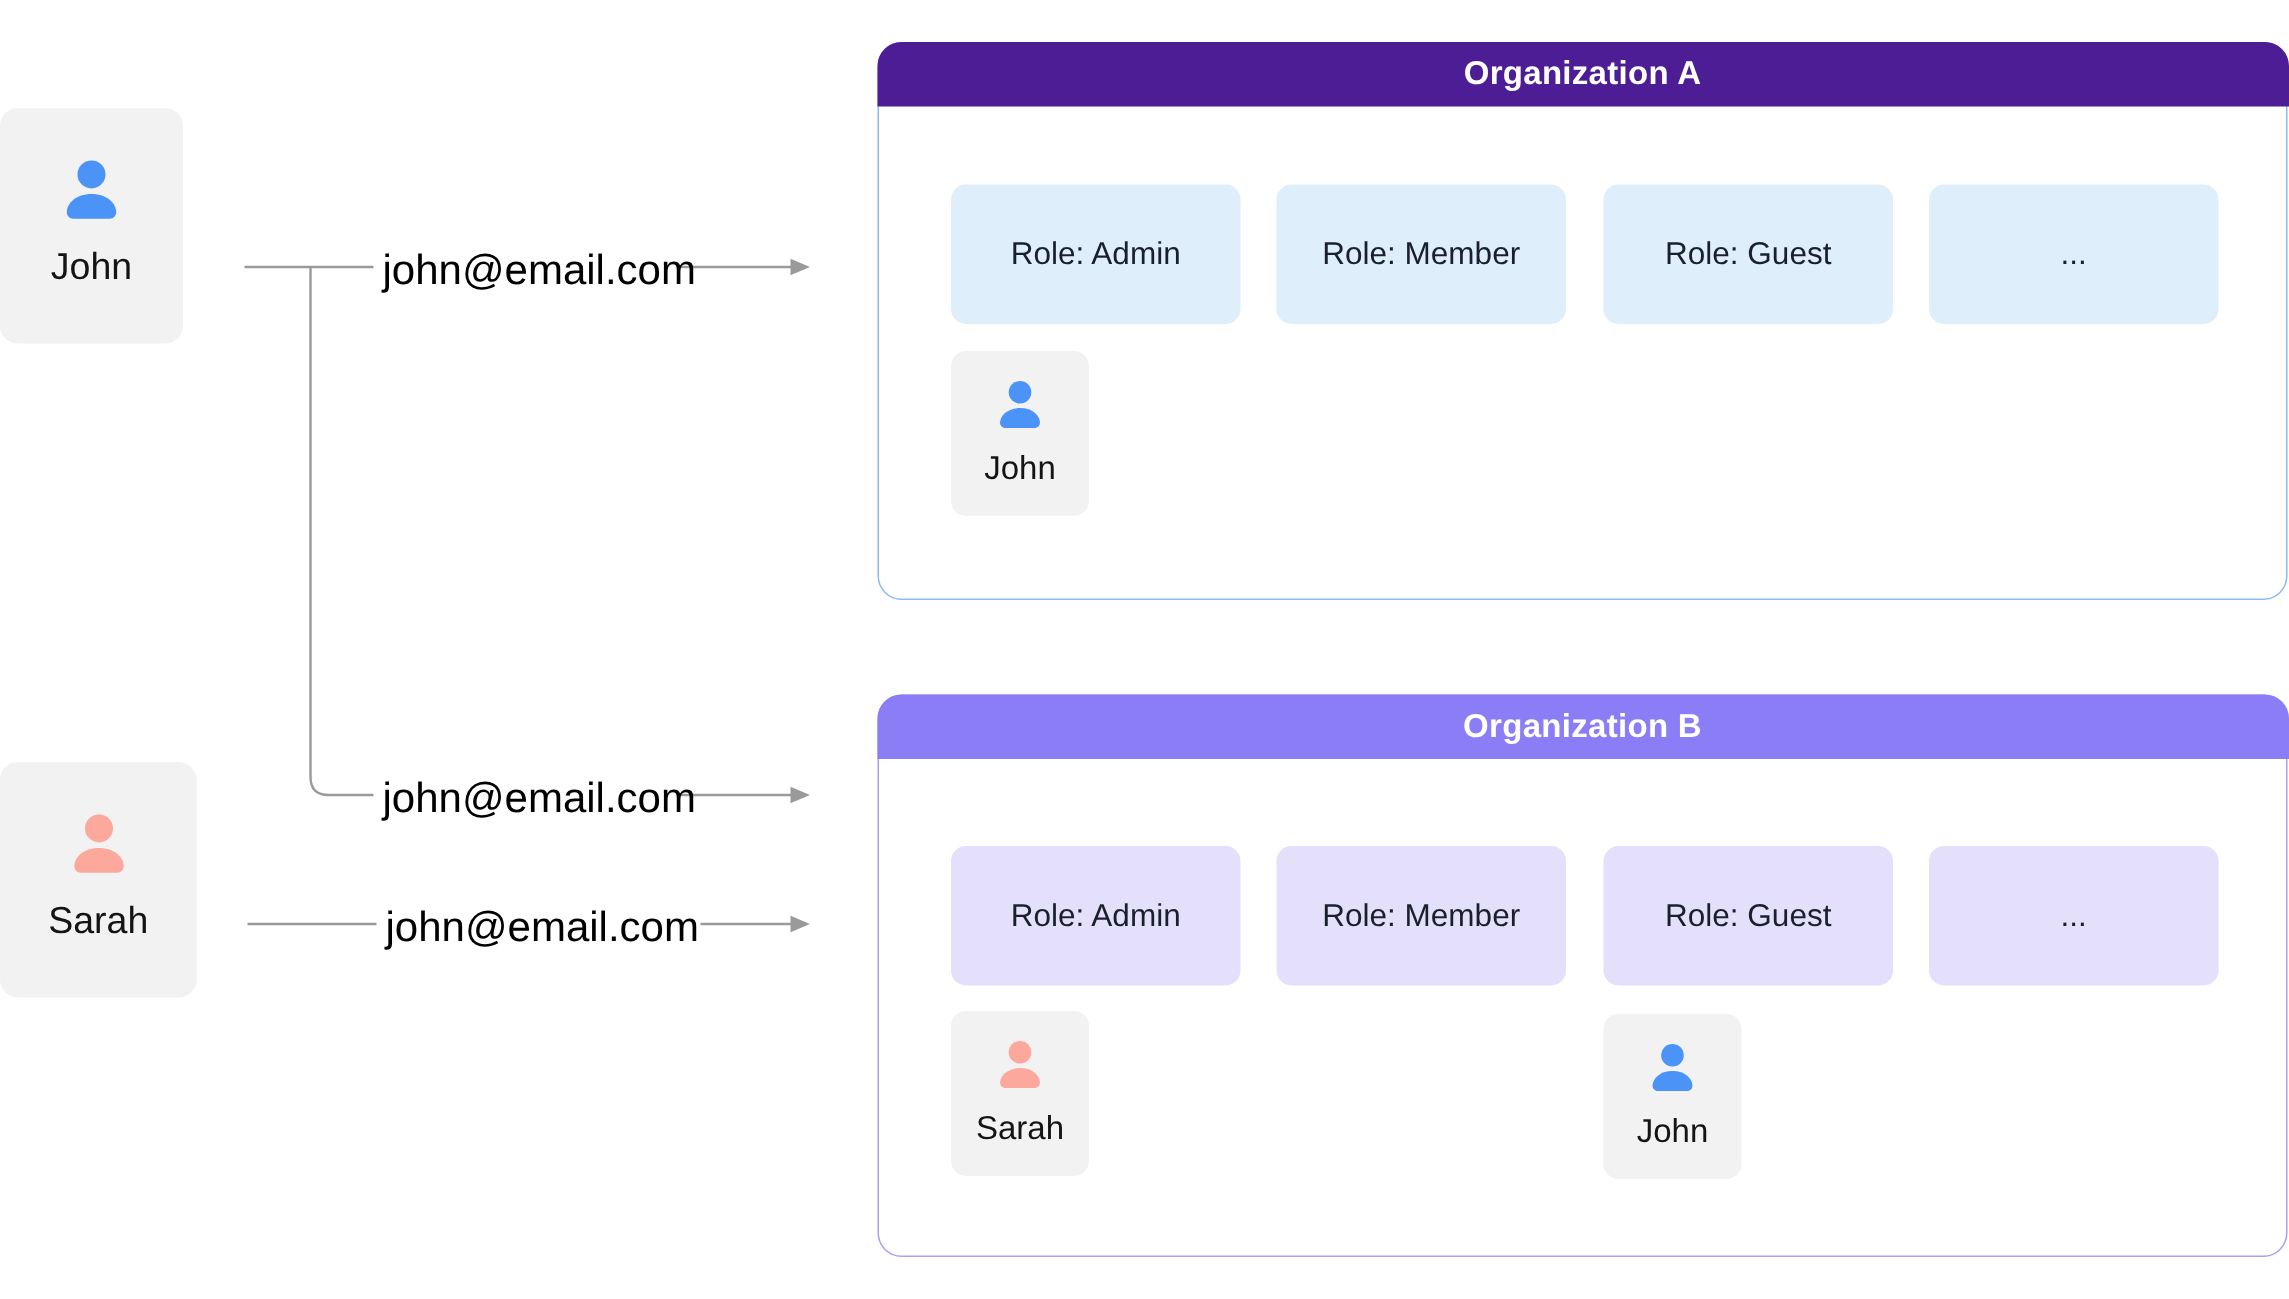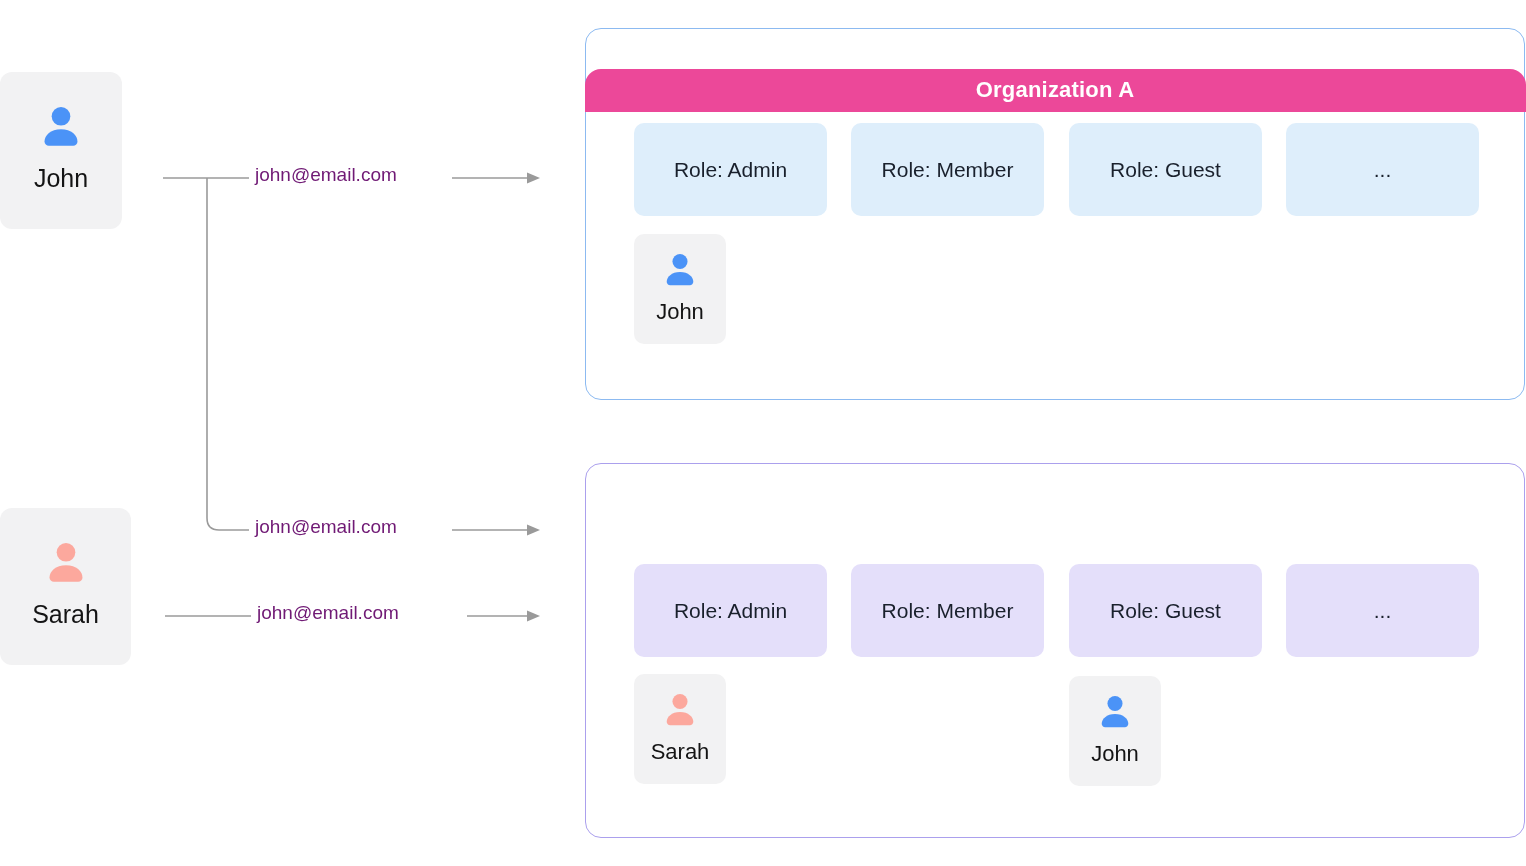--- a/index.html
+++ b/index.html
@@ -16,35 +16,35 @@
   .user-card .person{width:52px;height:52px;}
   .user-card .uname{margin-top:10px;font-size:25px;color:#141414;}
   .icon-blue{color:#4B93F7;}
   .icon-pink{color:#FCA89D;}
   
   .connectors{position:absolute;left:0;top:0;width:1526px;height:866px;pointer-events:none;}
   .connectors path,.connectors line{stroke:#9A9A9A;stroke-width:1.6;fill:none;}
   .connectors polygon{fill:#9A9A9A;}
   
   .email-label{
-    position:absolute;font-size:19px;color:#701a75;white-space:nowrap;
+    position:absolute;font-size:28px;color:#000000;white-space:nowrap;
   }
   
   .org{
     position:absolute;background:#ffffff;border-radius:16px;
     box-sizing:border-box;
   }
   .org-a{border:1.5px solid #8CBAF1;}
   .org-b{border:1.5px solid #ABA0ED;}
   .org-header{
     position:absolute;left:-1.5px;top:-1.5px;right:-1.5px;height:43px;
     border-radius:16px 16px 0 0;display:flex;align-items:center;justify-content:center;
     color:#ffffff;font-size:22px;font-weight:600;letter-spacing:.2px;
   }
-  .org-a .org-header{background:#ec4899;margin-top:41px;}
+  .org-a .org-header{background:#4c1d95;}
   .org-b .org-header{background:#8A7DF5;}
   .chip{
     position:absolute;width:193px;height:93px;border-radius:10px;
     display:flex;align-items:center;justify-content:center;
     font-size:21px;font-weight:500;color:#19202C;
   }
   .org-a .chip{background:#DEEEFB;}
   .org-b .chip{background:#E4DFFA;}
   .mini-card{
     position:absolute;width:92px;height:110px;background:#F2F2F3;border-radius:10px;
@@ -114,20 +114,23 @@
         <svg viewBox="0 0 24 24" width="42" height="42" fill="currentColor">
             <circle cx="12" cy="6.6" r="4.3"></circle>
             <path d="M12 12.6c-4.8 0-7.6 2.9-7.6 5.6 0 1.1.9 2 2 2h11.2c1.1 0 2-.9 2-2 0-2.7-2.8-5.6-7.6-5.6z"></path>
           </svg>
       </span>
       <span class="uname">John</span>
     </div>
   </div>
 
   <div class="org org-b" style="left:585px;top:463px;width:940px;height:375px;">
+    <div class="org-header">
+      <span>Organization B</span>
+    </div>
     <div class="chip" style="left:48px;top:100px;">Role: Admin</div>
     <div class="chip" style="left:265px;top:100px;">Role: Member</div>
     <div class="chip" style="left:483px;top:100px;">Role: Guest</div>
     <div class="chip" style="left:700px;top:100px;">...</div>
 
     <div class="mini-card" style="left:48px;top:210px;">
       <span class="person icon-pink">
         <svg viewBox="0 0 24 24" width="42" height="42" fill="currentColor">
             <circle cx="12" cy="6.6" r="4.3"></circle>
             <path d="M12 12.6c-4.8 0-7.6 2.9-7.6 5.6 0 1.1.9 2 2 2h11.2c1.1 0 2-.9 2-2 0-2.7-2.8-5.6-7.6-5.6z"></path>

